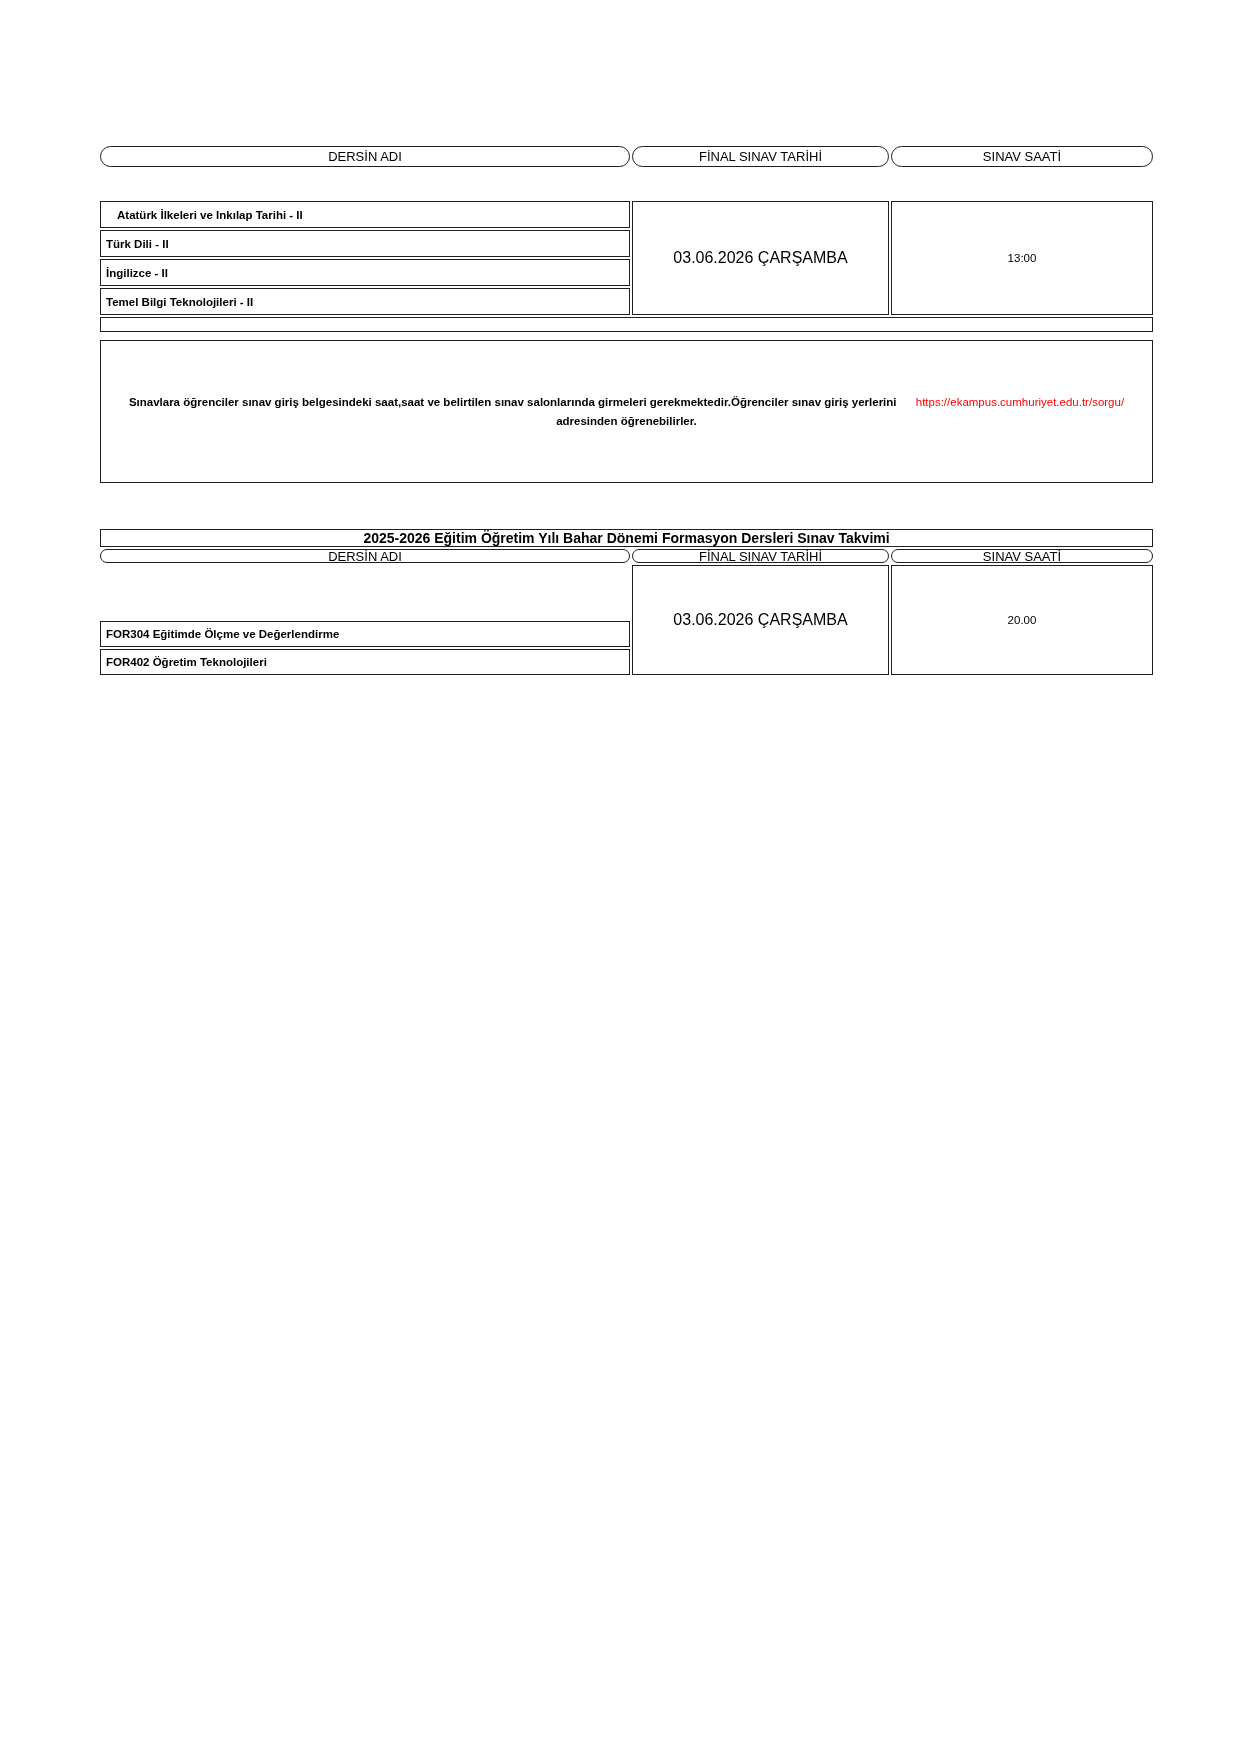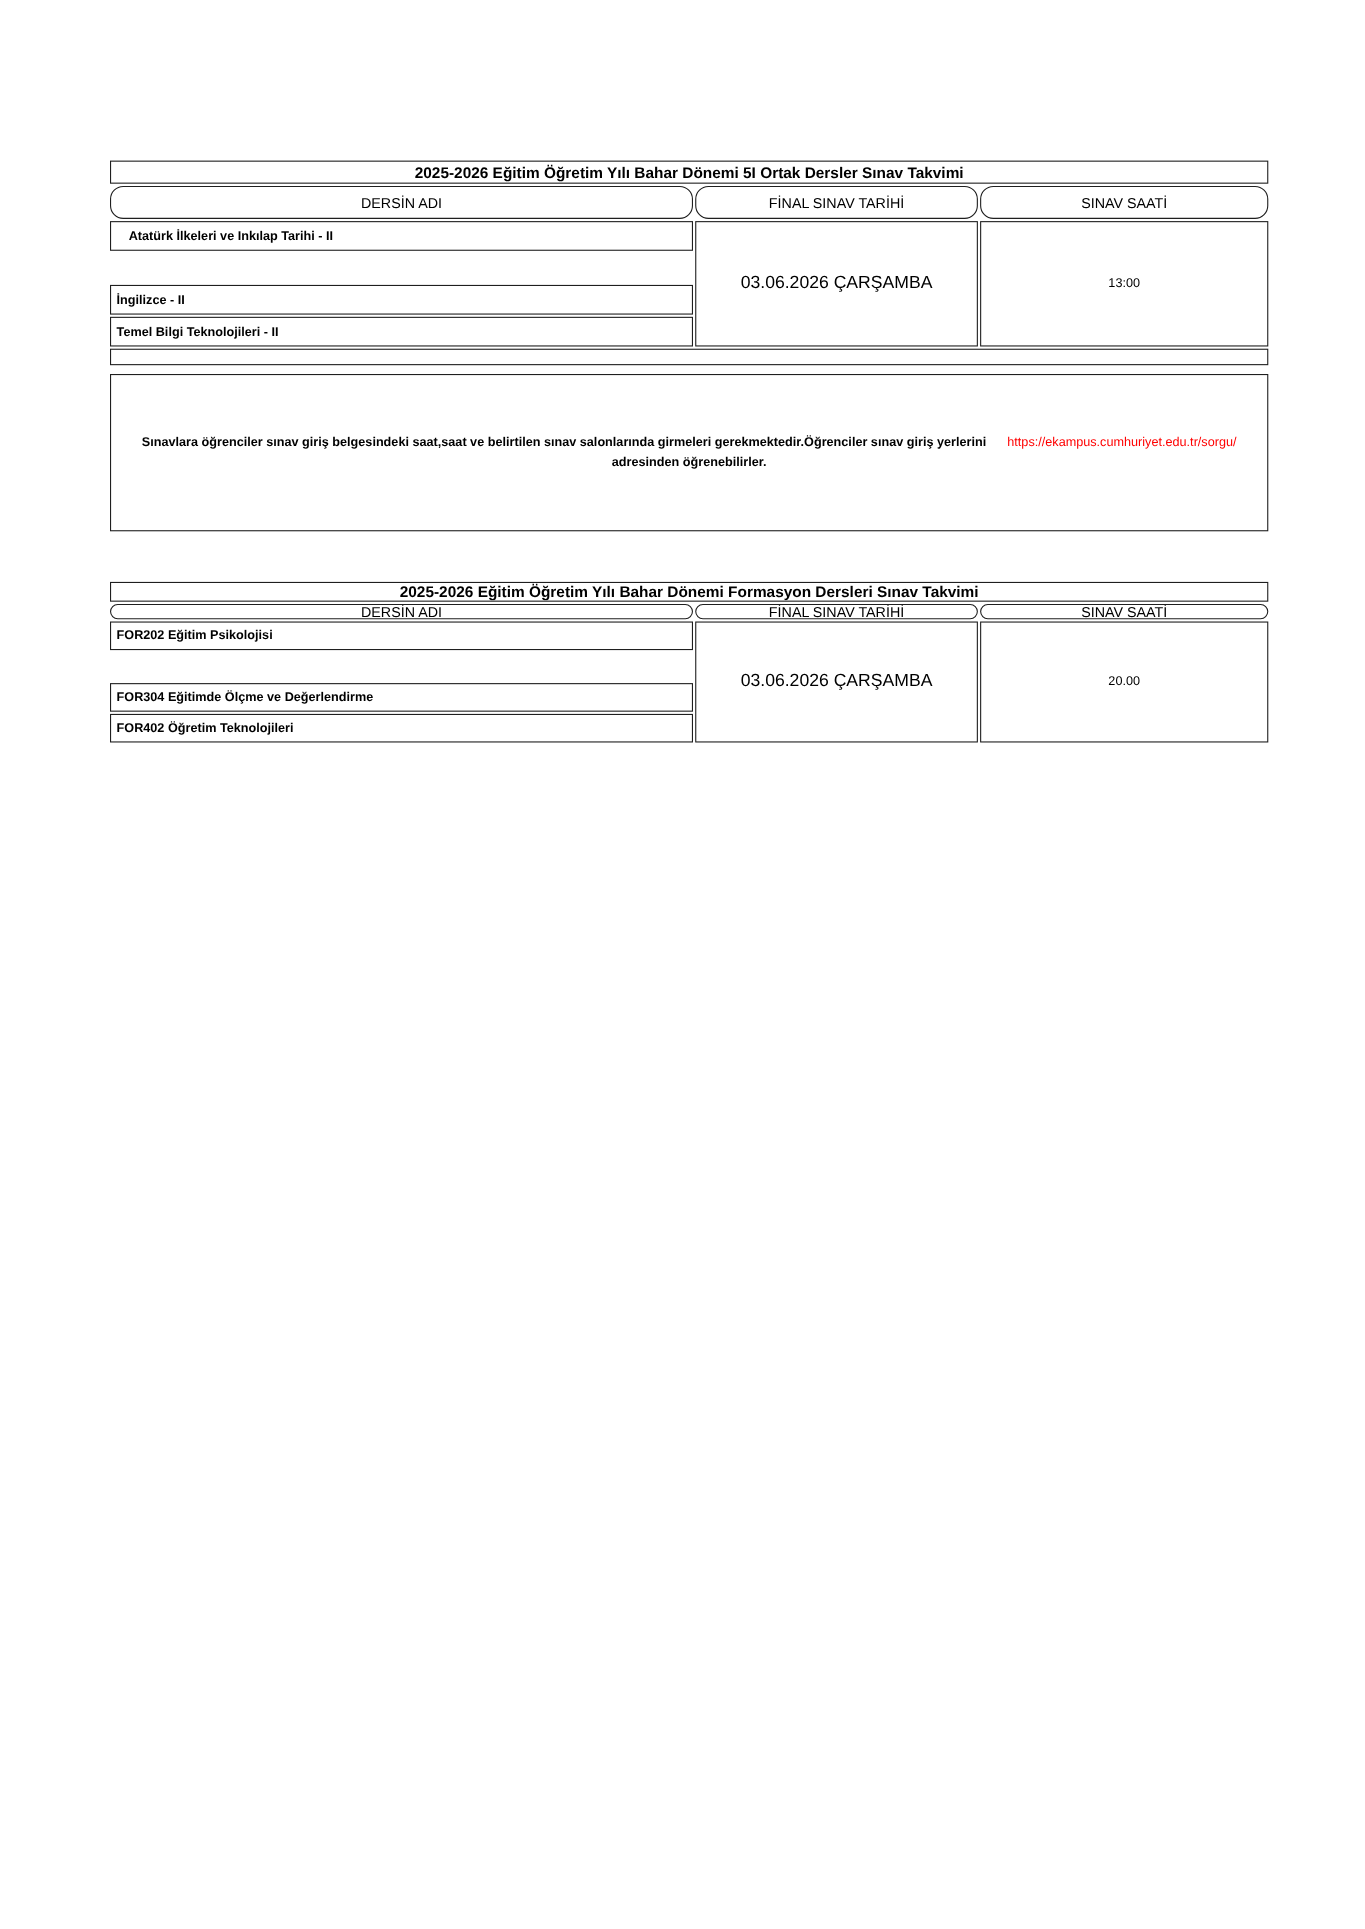--- a/index.html
+++ b/index.html
@@ -97,44 +97,43 @@
 
   .t2-wrap { margin-top: 46px; }
 </style>
 </head>
 <body>
 
 <div class="page">
   <div class="content">
 
     <div class="grid-table t1">
-      <div class="cell title">2025-2026 Eğitim Öğretim Yılı Bahar Dönemi 5I Ortak Dersler Sınav Takvimi</div>
       <div class="cell head">DERSİN ADI</div>
       <div class="cell head">FİNAL SINAV TARİHİ</div>
       <div class="cell head">SINAV SAATİ</div>
       <div class="cell course r1">Atatürk İlkeleri ve Inkılap Tarihi - II</div>
+      <div class="cell course r2">Türk Dili - II</div>
       <div class="cell course r3">İngilizce - II</div>
       <div class="cell course r4">Temel Bilgi Teknolojileri - II</div>
       <div class="cell date">03.06.2026 ÇARŞAMBA</div>
       <div class="cell time">13:00</div>
     </div>
 
     <div class="empty-strip"></div>
 
     <div class="note-box">
       <p class="note-text"><span>Sınavlara öğrenciler sınav giriş belgesindeki saat,saat ve belirtilen sınav salonlarında girmeleri gerekmektedir.Öğrenciler sınav giriş yerlerini </span><a class="note-link" href="#" style="color:#ff0000;">https://ekampus.cumhuriyet.edu.tr/sorgu/</a><span> adresinden öğrenebilirler.</span></p>
     </div>
 
     <div class="t2-wrap">
       <div class="grid-table t2">
         <div class="cell title">2025-2026 Eğitim Öğretim Yılı Bahar Dönemi Formasyon Dersleri Sınav Takvimi</div>
         <div class="cell head">DERSİN ADI</div>
         <div class="cell head">FİNAL SINAV TARİHİ</div>
         <div class="cell head">SINAV SAATİ</div>
-        <div class="cell course r1">FOR202 Eğitim Psikolojisi</div>
         <div class="cell course r3">FOR304 Eğitimde Ölçme ve Değerlendirme</div>
         <div class="cell course r4">FOR402 Öğretim Teknolojileri</div>
         <div class="cell date">03.06.2026 ÇARŞAMBA</div>
         <div class="cell time">20.00</div>
       </div>
     </div>
 
   </div>
 </div>
 

